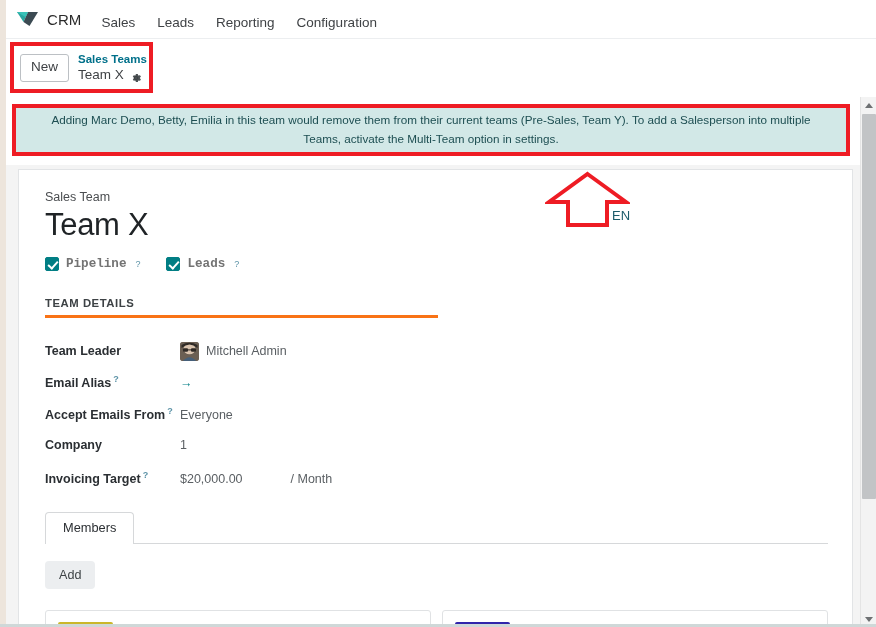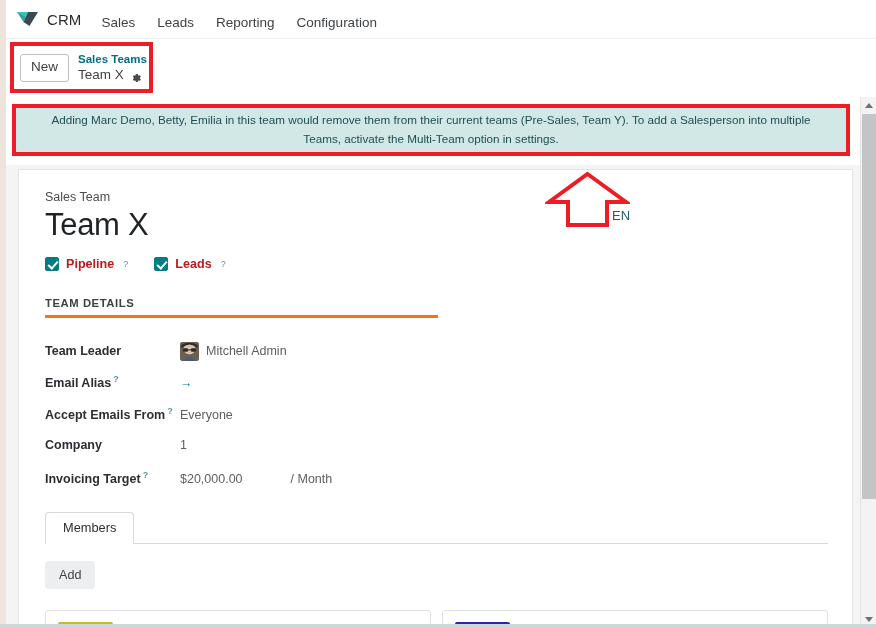--- a/index.html
+++ b/index.html
@@ -210,23 +210,24 @@
     content: "";
     position: absolute;
     left: 4px; top: 1px;
     width: 4px; height: 8px;
     border: solid #ffffff;
     border-width: 0 2px 2px 0;
     transform: rotate(42deg);
   }
   .cb-label {
     font-size: 12.6px;
-    color: #b91c1c;
+    color: #737373;
     font-weight: bold;
     white-space: nowrap;
+    font-family: Liberation Mono, monospace;
   }
   .tip {
     font-size: 9px;
     color: #5b92a6;
     vertical-align: super;
     margin-left: 2px;
     cursor: help;
   }
 
   

